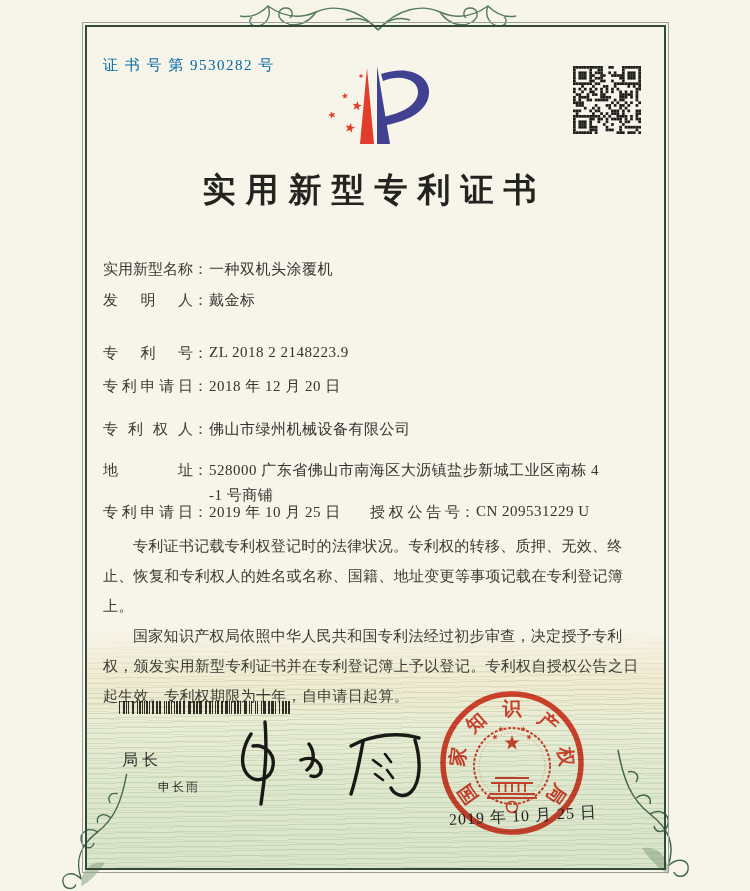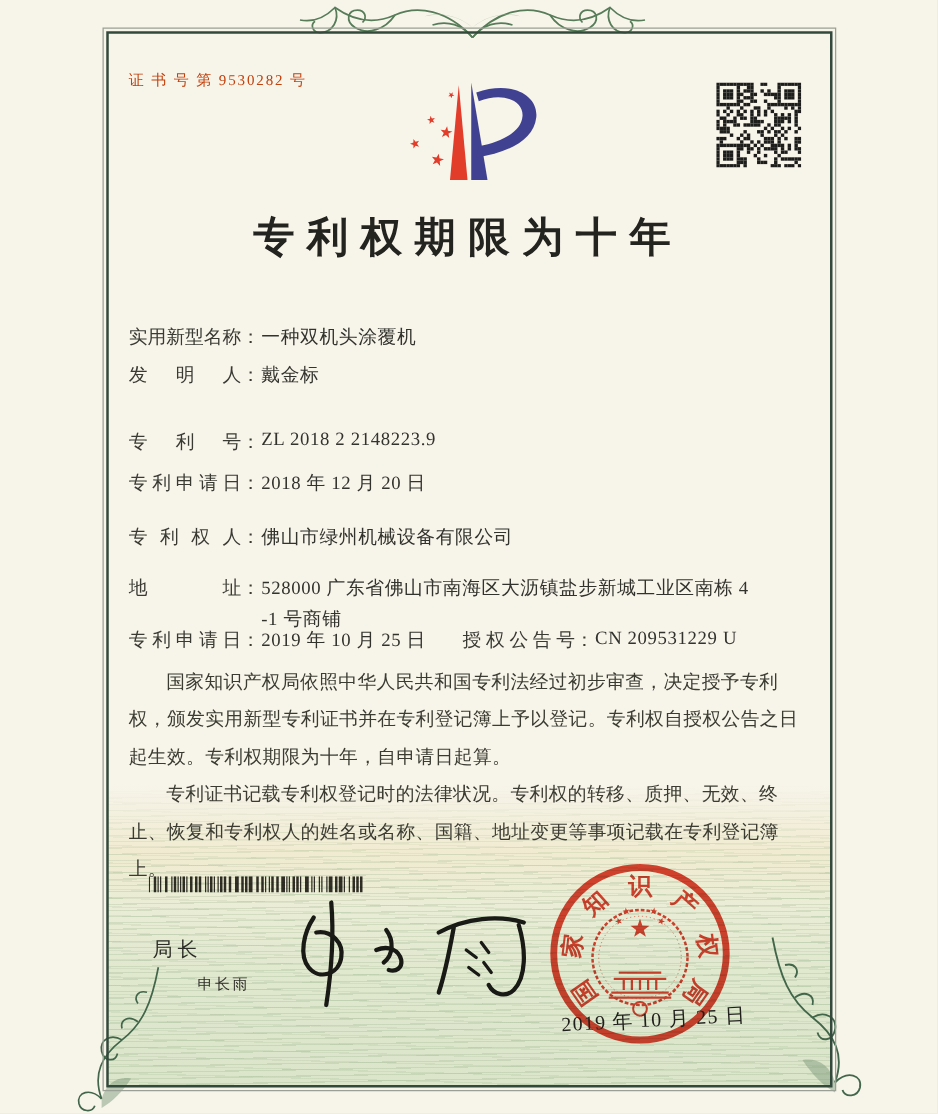--- a/index.html
+++ b/index.html
@@ -22,21 +22,21 @@
     content:"";position:absolute;inset:0;
     background-image:
       repeating-linear-gradient(179deg, rgba(122,158,114,.20) 0 1px, transparent 1px 5px),
       repeating-linear-gradient(181.5deg, rgba(122,158,114,.13) 0 1px, transparent 1px 7px);
     -webkit-mask-image:linear-gradient(180deg,transparent 0,#000 70px);
     mask-image:linear-gradient(180deg,transparent 0,#000 70px);
   }
   
   .frame{position:absolute;left:82px;top:22px;width:585px;height:849px;border:1px solid #9aa095;}
   .frame-inner{position:absolute;inset:2px;border:2.5px solid #33493c;}
-  .cert-no{position:absolute;left:103px;top:56px;font-size:12px;letter-spacing:1.5px;color:#c2410c;}
+  .cert-no{position:absolute;left:103px;top:56px;font-size:15px;letter-spacing:1.5px;color:#0369a1;}
   .logo{position:absolute;left:317px;top:60px;}
   .qr{position:absolute;left:573px;top:66px;width:68px;height:68px;}
   .title{
     position:absolute;left:82px;top:168px;width:585px;text-align:center;
     font-size:33px;font-weight:700;letter-spacing:10px;color:#23231f;
   }
   .fields{position:absolute;left:103px;top:0;width:548px;}
   .field-row{position:absolute;left:0;font-size:15px;white-space:nowrap;}
   .lbl{display:inline-block;width:90px;text-align:justify;text-align-last:justify;color:#3a3a33;}
   .colon{display:inline-block;width:16px;color:#3a3a33;}
@@ -435,21 +435,21 @@
         <rect x="43.52" y="65.28" width="2.72" height="2.72"></rect>
         <rect x="46.24" y="65.28" width="2.72" height="2.72"></rect>
         <rect x="48.96" y="65.28" width="2.72" height="2.72"></rect>
         <rect x="54.40" y="65.28" width="2.72" height="2.72"></rect>
         <rect x="57.12" y="65.28" width="2.72" height="2.72"></rect>
         <rect x="59.84" y="65.28" width="2.72" height="2.72"></rect>
         <rect x="65.28" y="65.28" width="2.72" height="2.72"></rect>
       </svg>
     </div>
 
-  <div class="title">专利权期限为十年</div>
+  <div class="title">实用新型专利证书</div>
 
   <div class="fields">
     <div class="field-row" style="top:260px">
       <span class="lbl">实用新型名称</span><span class="colon">：</span><span class="val">一种双机头涂覆机</span>
     </div>
     <div class="field-row" style="top:291px">
       <span class="lbl">发明人</span><span class="colon">：</span><span class="val">戴金标</span>
     </div>
     <div class="field-row" style="top:344px">
       <span class="lbl">专利号</span><span class="colon">：</span><span class="val">ZL 2018 2 2148223.9</span>
@@ -465,22 +465,22 @@
     </div>
     <div class="field-row" style="top:503px">
       <span class="lbl">专利申请日</span><span class="colon">：</span><span class="val" style="width:230px">2019 年 10 月 25 日</span>
       <span class="pair2">
         <span class="lbl">授权公告号</span><span class="colon">：</span><span class="val">CN 209531229 U</span>
       </span>
     </div>
   </div>
 
   <div class="body-text">
+    <p>专利证书记载专利权登记时的法律状况。专利权的转移、质押、无效、终止、恢复和专利权人的姓名或名称、国籍、地址变更等事项记载在专利登记簿上。</p>
     <p>国家知识产权局依照中华人民共和国专利法经过初步审查，决定授予专利权，颁发实用新型专利证书并在专利登记簿上予以登记。专利权自授权公告之日起生效。专利权期限为十年，自申请日起算。</p>
-    <p>专利证书记载专利权登记时的法律状况。专利权的转移、质押、无效、终止、恢复和专利权人的姓名或名称、国籍、地址变更等事项记载在专利登记簿上。</p>
   </div>
 
   <div class="barcode">
       <svg width="175" height="13" viewBox="0 0 175 13">
         <rect x="0" y="0" width="1" height="13" fill="#33312c"></rect>
         <rect x="4" y="0" width="2" height="13" fill="#33312c"></rect>
         <rect x="7" y="0" width="1" height="13" fill="#33312c"></rect>
         <rect x="9" y="0" width="1" height="13" fill="#33312c"></rect>
         <rect x="13" y="0" width="2" height="13" fill="#33312c"></rect>
         <rect x="18" y="0" width="1" height="13" fill="#33312c"></rect>

